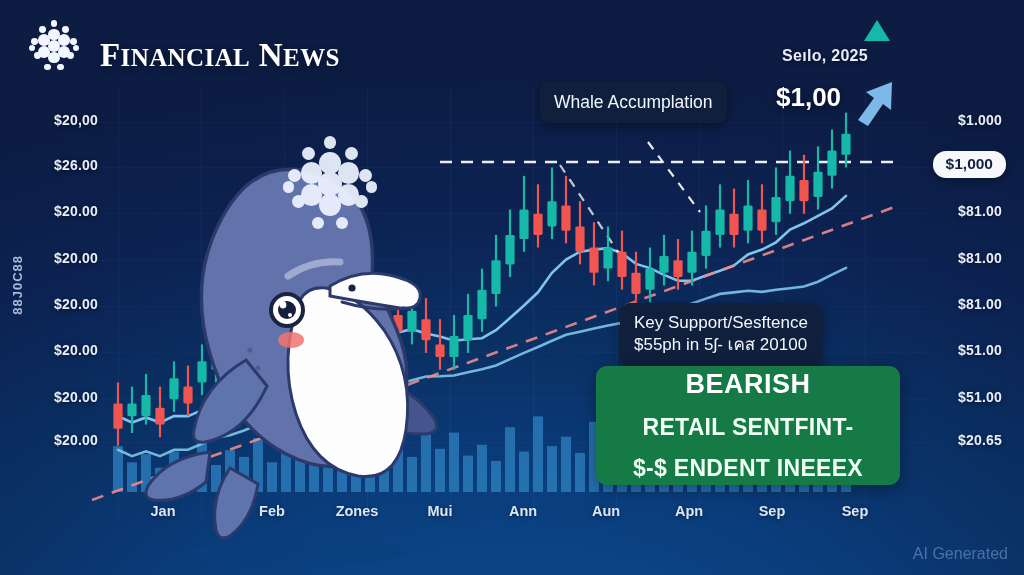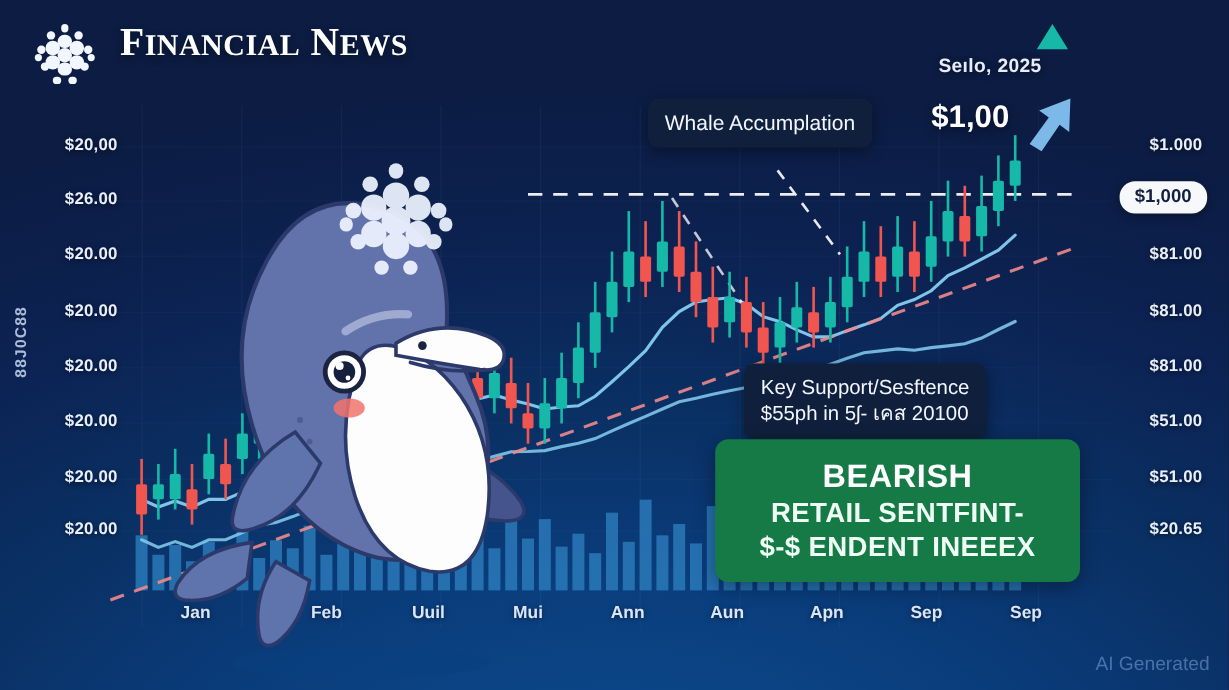--- a/index.html
+++ b/index.html
@@ -17,21 +17,21 @@
   }
   
   .gridlayer {
     position:absolute; left:0; top:0; width:100%; height:100%;
     pointer-events:none; opacity:.30;
   }
   .vline { position:absolute; top:88px; bottom:52px; width:1px; background:rgba(130,175,230,.20); }
   .hline { position:absolute; left:96px; right:96px; height:1px; background:rgba(130,175,230,.12); }
 
   
-  .header { position:absolute; left:26px; top:18px; display:flex; align-items:flex-start; gap:18px; }
+  .header { position:absolute; left:26px; top:18px; display:flex; align-items:flex-end; gap:18px; }
   .logo-dots { width:56px; height:56px; position:relative; }
   .logo-dots i { position:absolute; background:#f2f6ff; border-radius:50%; display:block; }
   .brand {
     color:#ffffff; font-size:33px; font-weight:700; letter-spacing:.4px;
     text-shadow:0 2px 7px rgba(0,0,0,.45);
     font-family:"Liberation Serif", serif;
   }
   .brand .sc { font-size:25px; }
 
   
@@ -82,21 +82,21 @@
   }
   .tri-up {
     position:absolute; left:864px; top:20px;
     width:0;height:0;border-left:13px solid transparent;border-right:13px solid transparent;
     border-bottom:21px solid #16b8a8;
   }
 
   .sent-box {
     position:absolute; left:596px; top:366px; width:304px; height:119px;
     background:#157a45; border-radius:11px; box-shadow:0 4px 16px rgba(0,0,0,.35);
-    display:flex; flex-direction:column; align-items:center; justify-content:center; gap:1px;
+    display:flex; flex-direction:column; align-items:center; justify-content:center; gap:14px;
     padding:6px 8px;
   }
   .sent-box .l1 { color:#fff; font-size:27px; font-weight:700; letter-spacing:.5px; }
   .sent-box .l2 { color:#f0fff6; font-size:23px; font-weight:600; letter-spacing:.3px; }
   .sent-box .l3 { color:#f0fff6; font-size:23px; font-weight:600; letter-spacing:.3px; }
 
   .watermark {
     position:absolute; right:16px; bottom:12px; color:#5d86bd;
     font-size:16px; font-weight:400; opacity:.75;
   }
@@ -397,21 +397,21 @@
       <div class="axis-r" style="top: 203px;">$81.00</div>
       <div class="axis-r" style="top: 250px;">$81.00</div>
       <div class="axis-r" style="top: 296px;">$81.00</div>
       <div class="axis-r" style="top: 342px;">$51.00</div>
       <div class="axis-r" style="top: 389px;">$51.00</div>
       <div class="axis-r" style="top: 432px;">$20.65</div>
     </div>
   <div id="xaxis">
       <div class="xlab" style="left: 163px;">Jan</div>
       <div class="xlab" style="left: 272px;">Feb</div>
-      <div class="xlab" style="left: 357px;">Uuil</div>
+      <div class="xlab" style="left: 357px;">Zones</div>
       <div class="xlab" style="left: 440px;">Mui</div>
       <div class="xlab" style="left: 523px;">Ann</div>
       <div class="xlab" style="left: 606px;">Aun</div>
       <div class="xlab" style="left: 689px;">Apn</div>
       <div class="xlab" style="left: 772px;">Sep</div>
       <div class="xlab" style="left: 855px;">Sep</div>
     </div>
 
   <div class="price-pill">$1,000</div>
 

